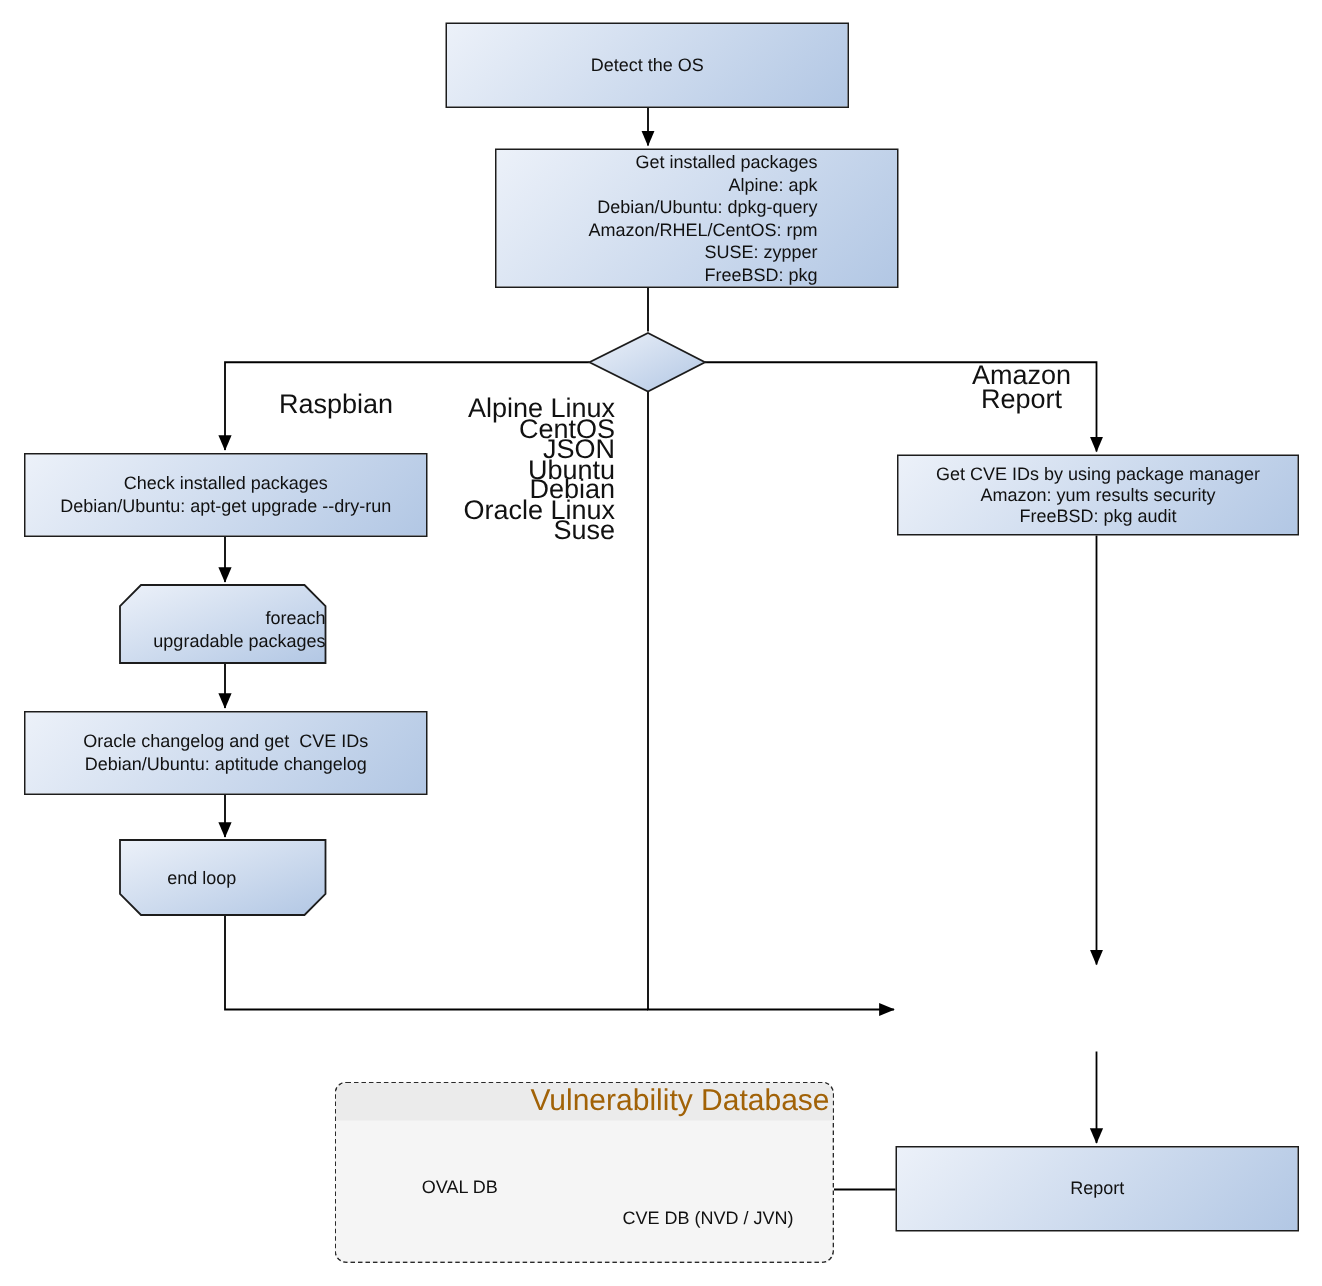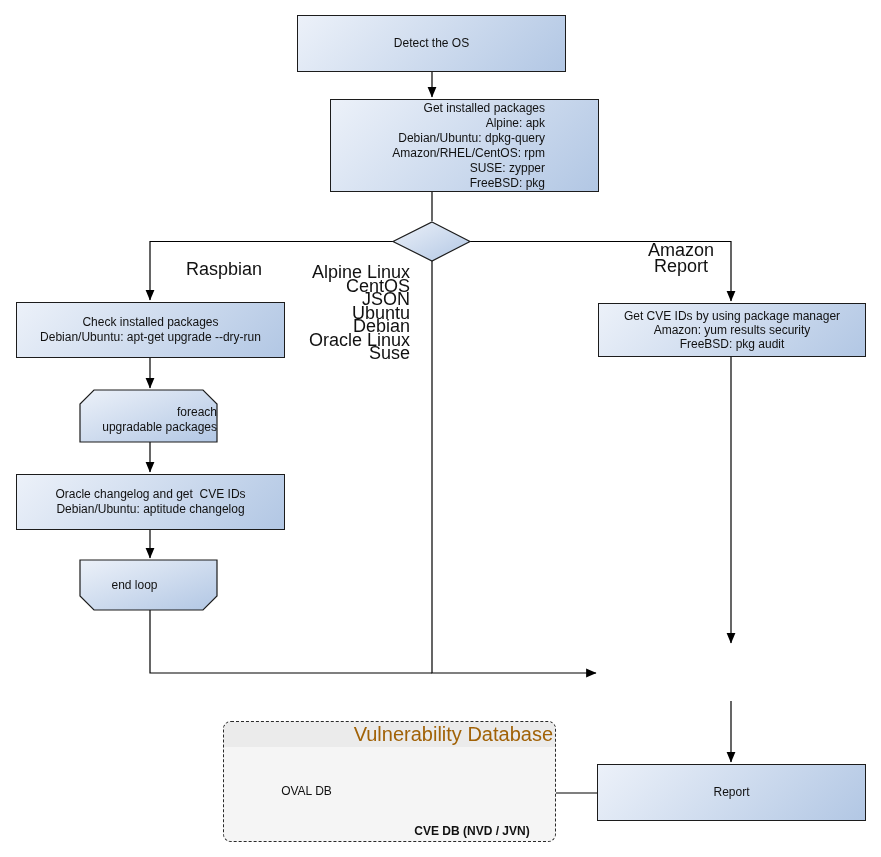--- a/index.html
+++ b/index.html
@@ -183,21 +183,21 @@
   </div>
 
   <div class="shape-text" style="left:80px; top:560px; width:109px; height:50px;">
     <div class="line">end loop</div>
   </div>
 
   <div class="shape-text" style="left:237px; top:765px; width:139px; height:52px;">
     <div class="line">OVAL DB</div>
   </div>
 
-  <div class="shape-text" style="left:403px; top:805px; width:138px; height:52px;font-weight:bold;">
+  <div class="shape-text" style="left:403px; top:786px; width:138px; height:52px;">
     <div class="line">CVE DB (NVD / JVN)</div>
   </div>
 
   <div class="edge-label" id="label-raspbian" style="left:186px; top:262px; width:110px; text-align:left;">Raspbian</div>
 
   <div class="edge-label right-align" style="left:300px; top:266px; width:110px;">
     <div class="line">Alpine Linux</div>
     <div class="line">CentOS</div>
     <div class="line">JSON</div>
     <div class="line">Ubuntu</div>

